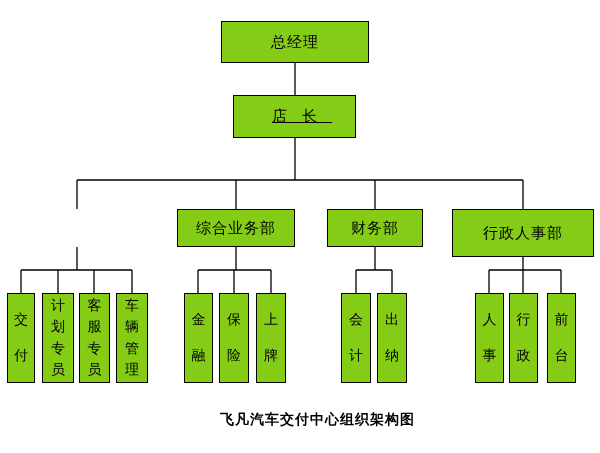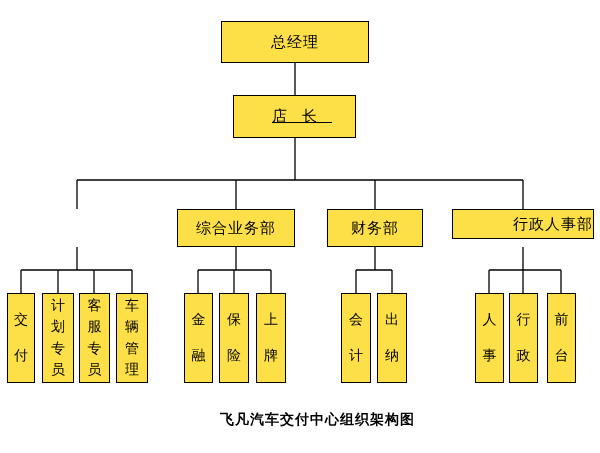--- a/index.html
+++ b/index.html
@@ -10,21 +10,21 @@
     background: #ffffff;
     font-family: "Liberation Sans", "DejaVu Sans", sans-serif;
     color: #000000;
     overflow: hidden;
   }
   .connectors { position: absolute; left: 0; top: 0; }
   .box {
     position: absolute;
     box-sizing: border-box;
     border: 1.5px solid #000000;
-    background: #fde047;
+    background: #84cc16;
     display: flex;
     align-items: center;
     justify-content: center;
     font-size: 15px;
     letter-spacing: 1px;
     white-space: nowrap;
   }
   .lvl2 .lbl { letter-spacing: 1em; margin-right: -1em; text-decoration: underline; }
   .leaf { font-size: 14px; letter-spacing: 0; }
   .vchars {
@@ -97,21 +97,21 @@
   <div class="box lvl2" style="left:233px; top:95px; width:123px; height:43px;">
     <span class="lbl">店长</span>
   </div>
 
   <div class="box dept" style="left:327px; top:209px; width:96px; height:38px;">
     <span class="lbl">财务部</span>
   </div>
   <div class="box dept" style="left:177px; top:209px; width:118px; height:38px;">
     <span class="lbl">综合业务部</span>
   </div>
-  <div class="box dept" style="left:452px; top:209px; width:142px; height:30px;justify-content:flex-end;">
+  <div class="box dept" style="left:452px; top:209px; width:142px; height:48px;">
     <span class="lbl">行政人事部</span>
   </div>
 
   <div class="box leaf" style="left:7px; top:293px; width:28px; height:90px;">
     <div class="vchars">
         <span>交</span>
         <span>付</span>
       </div>
   </div>
   <div class="box leaf" style="left:42px; top:293px; width:32px; height:90px;">

